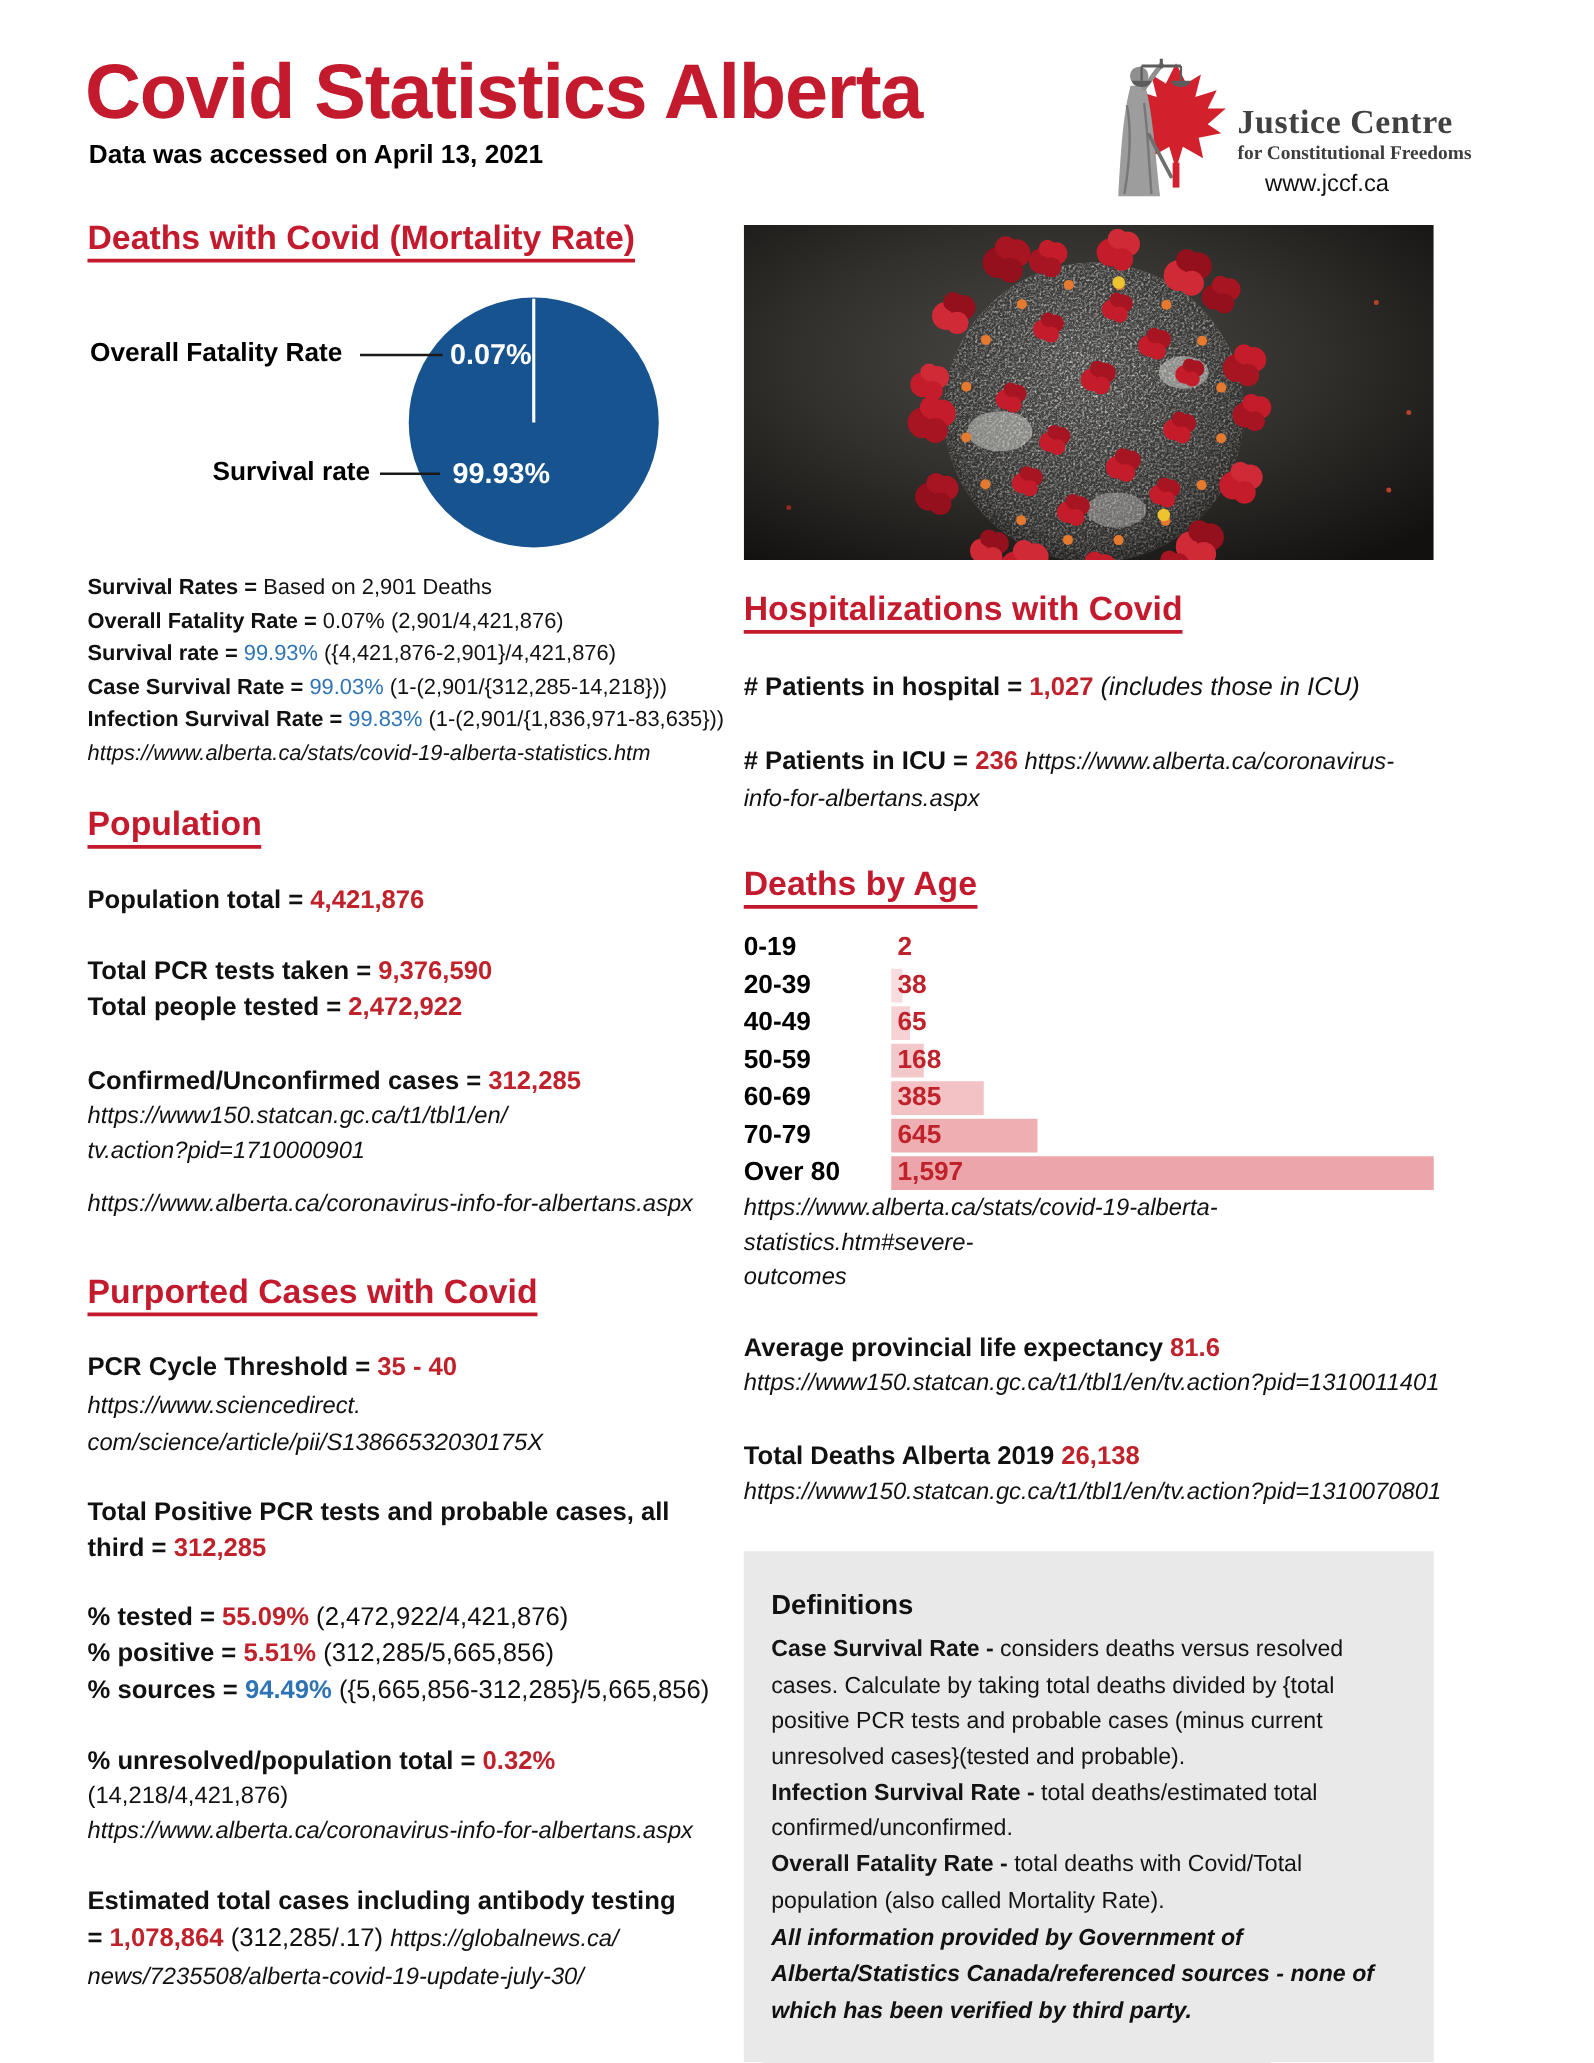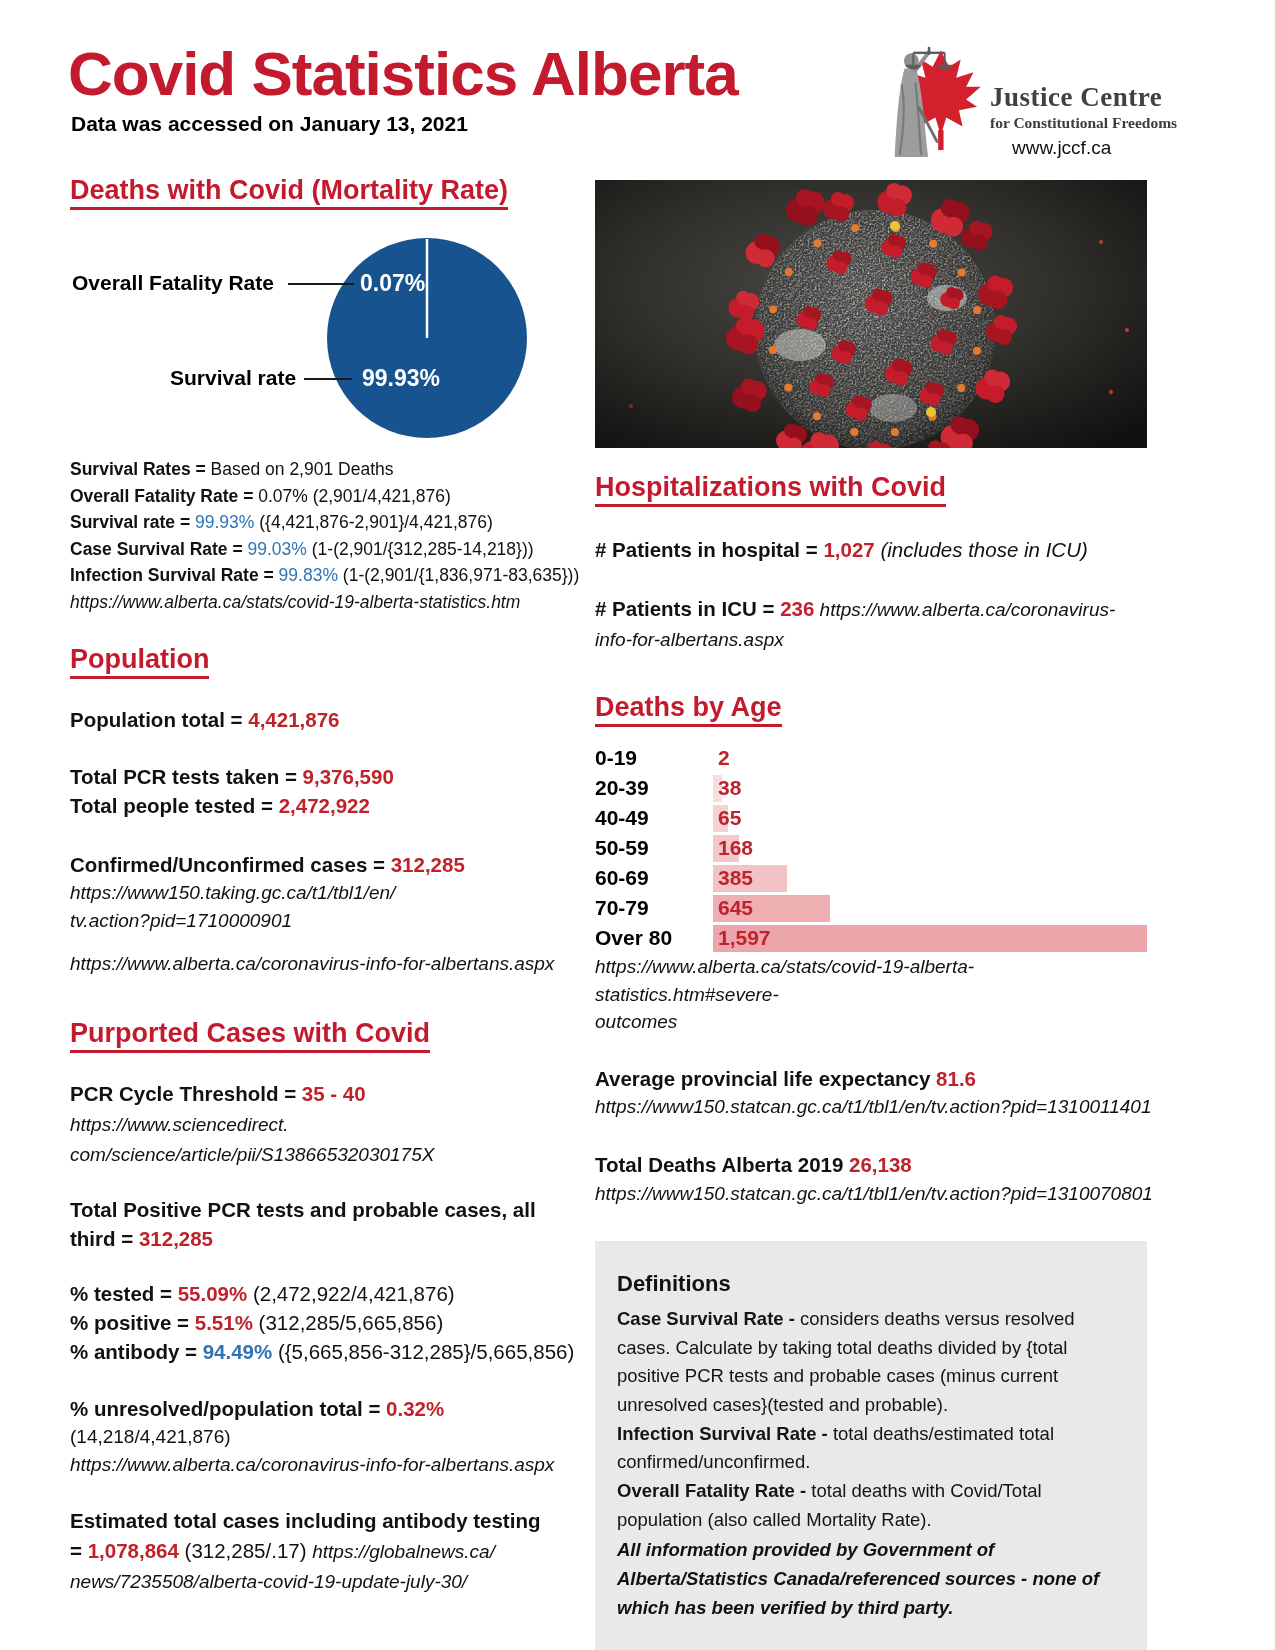--- a/index.html
+++ b/index.html
@@ -55,21 +55,21 @@
   .defs-term{font-weight:700;}
   .defs-footer{font-size:18.5px;line-height:1.55;font-weight:700;font-style:italic;margin-top:2px;}
   .virus{display:block;}
 </style>
 </head>
 <body>
 
 <div class="page">
 
   <div class="title">Covid Statistics Alberta</div>
-  <div class="subtitle">Data was accessed on January 13, 2021</div>
+  <div class="subtitle">Data was accessed on April 13, 2021</div>
 
   <div class="logo">
     <svg class="logo-icon" viewBox="0 0 120 128" aria-hidden="true">
 
       <g transform="translate(24,8) scale(0.92)">
         <path fill="#d2202d" d="M50 4 L41 22 L28 14 L33 34 L14 28 L22 44 L6 44 L22 58 L10 66 L30 70 L26 88 L44 78 L50 98 L56 78 L74 88 L70 70 L90 66 L78 58 L94 44 L78 44 L86 28 L67 34 L72 14 L59 22 Z"></path>
         <rect x="47" y="92" width="6" height="22" fill="#d2202d"></rect>
       </g>
 
       <g>
@@ -117,32 +117,32 @@
         <div class="line note nw"><span class="s-b">Infection Survival Rate = </span><span class="s-bluep">99.83%</span><span class="s-plain"> (1-(2,901/{1,836,971-83,635}))</span></div>
         <div class="line note nw"><span class="s-it">https://www.alberta.ca/stats/covid-19-alberta-statistics.htm</span></div>
       </div>
 
     <div class="h2wrap mt28"><span class="h2">Population</span></div>
     <div>
         <div class="line stat nw mt26"><span class="s-b">Population total = </span><span class="s-red">4,421,876</span></div>
         <div class="line stat nw mt28"><span class="s-b">Total PCR tests taken = </span><span class="s-red">9,376,590</span></div>
         <div class="line stat nw"><span class="s-b">Total people tested = </span><span class="s-red">2,472,922</span></div>
         <div class="line stat nw mt30"><span class="s-b">Confirmed/Unconfirmed cases = </span><span class="s-red">312,285</span></div>
-        <div class="line url"><span class="s-it">https://www150.taking.gc.ca/t1/tbl1/en/</span></div>
+        <div class="line url"><span class="s-it">https://www150.statcan.gc.ca/t1/tbl1/en/</span></div>
         <div class="line url"><span class="s-it">tv.action?pid=1710000901</span></div>
         <div class="line url mt16"><span class="s-it">https://www.alberta.ca/coronavirus-info-for-albertans.aspx</span></div>
       </div>
 
     <div class="h2wrap" style="margin-top:40px;"><span class="h2">Purported Cases with Covid</span></div>
     <div>
         <div class="line stat mt26"><span class="s-b">PCR Cycle Threshold = </span><span class="s-red">35 - 40</span><span class="s-iturl"> https://www.sciencedirect.</span><br><span class="s-iturl">com/science/article/pii/S13866532030175X</span></div>
         <div class="line stat mt26"><span class="s-b">Total Positive PCR tests and probable cases, all</span><br><span class="s-b">third = </span><span class="s-red">312,285</span></div>
         <div class="line stat nw mt26"><span class="s-b">% tested = </span><span class="s-red">55.09%</span><span class="s-plain">  (2,472,922/4,421,876)</span></div>
         <div class="line stat nw"><span class="s-b">% positive = </span><span class="s-red">5.51%</span><span class="s-plain">  (312,285/5,665,856)</span></div>
-        <div class="line stat nw"><span class="s-b">% antibody = </span><span class="s-blue">94.49%</span><span class="s-plain">  ({5,665,856-312,285}/5,665,856)</span></div>
+        <div class="line stat nw"><span class="s-b">% sources = </span><span class="s-blue">94.49%</span><span class="s-plain">  ({5,665,856-312,285}/5,665,856)</span></div>
         <div class="line stat nw mt28"><span class="s-b">% unresolved/population total = </span><span class="s-red">0.32%</span></div>
         <div class="line plainline"><span class="s-plain">(14,218/4,421,876)</span></div>
         <div class="line url"><span class="s-it">https://www.alberta.ca/coronavirus-info-for-albertans.aspx</span></div>
         <div class="line stat mt28"><span class="s-b">Estimated total cases including antibody testing</span><br><span class="s-b">= </span><span class="s-red">1,078,864</span><span class="s-plain">  (312,285/.17)    </span><span class="s-iturl">https://globalnews.ca/</span><br><span class="s-iturl">news/7235508/alberta-covid-19-update-july-30/</span></div>
       </div>
 
   </div>
 
   <div class="col-right">
 

